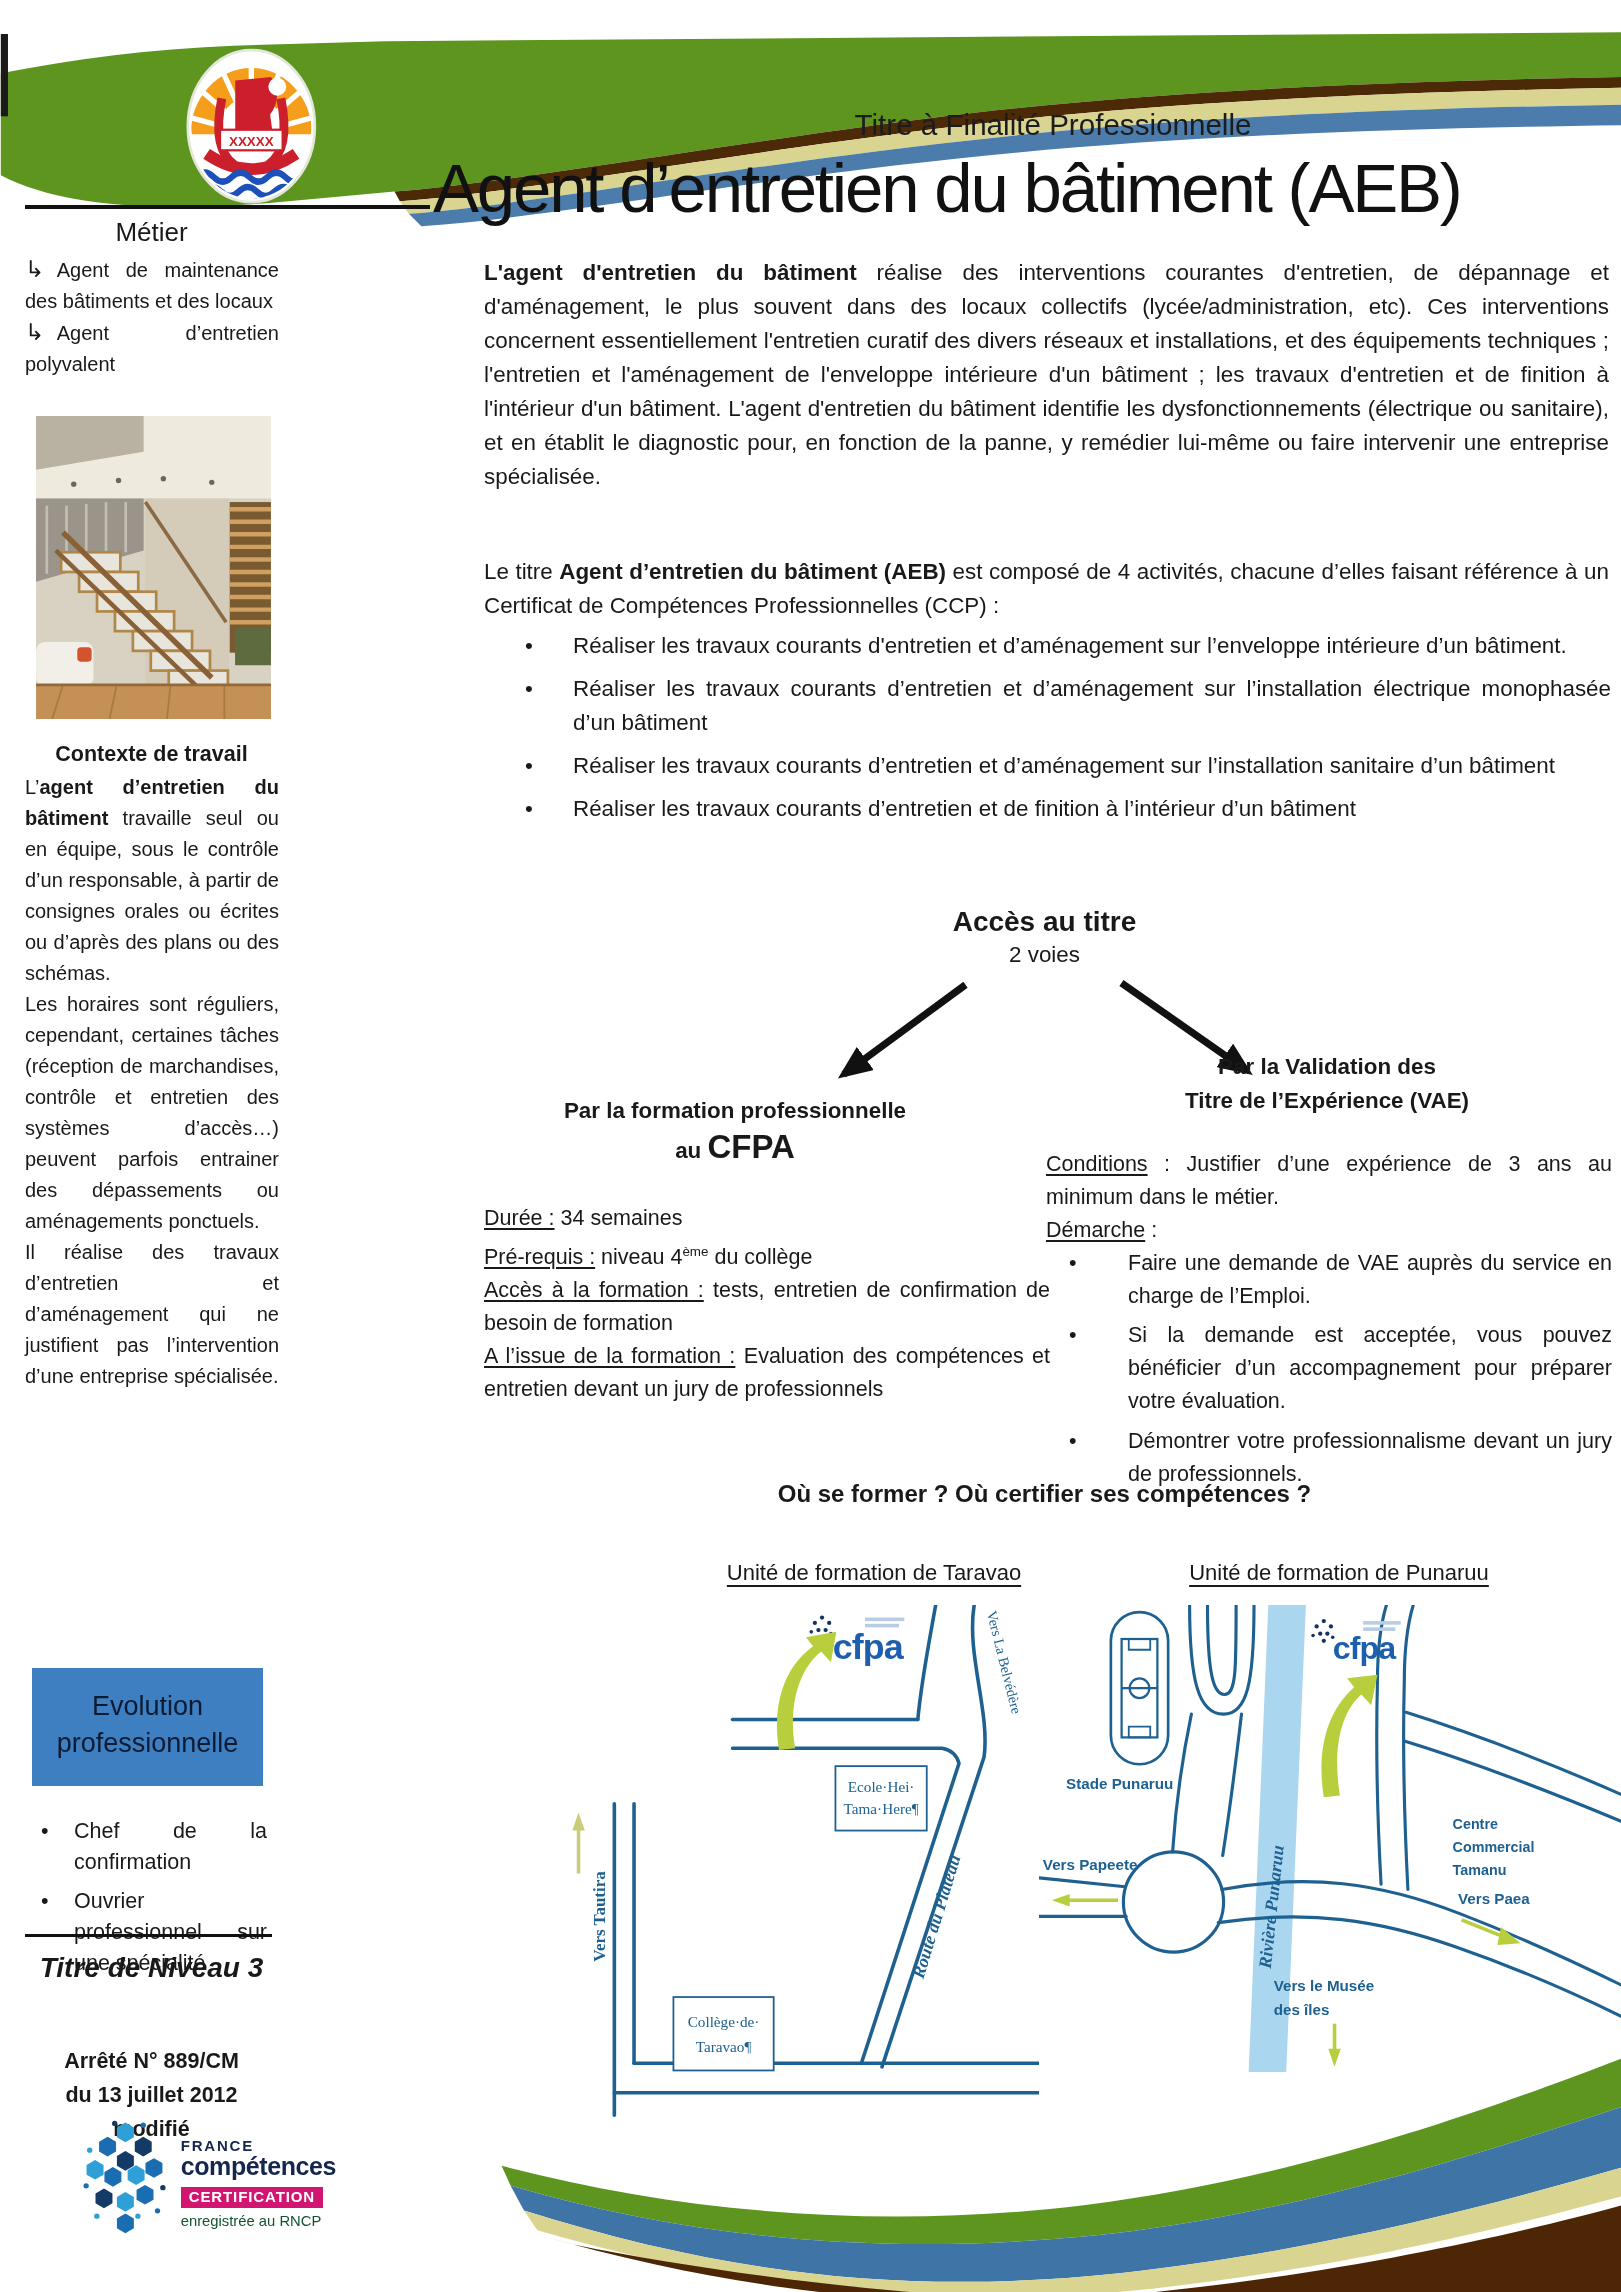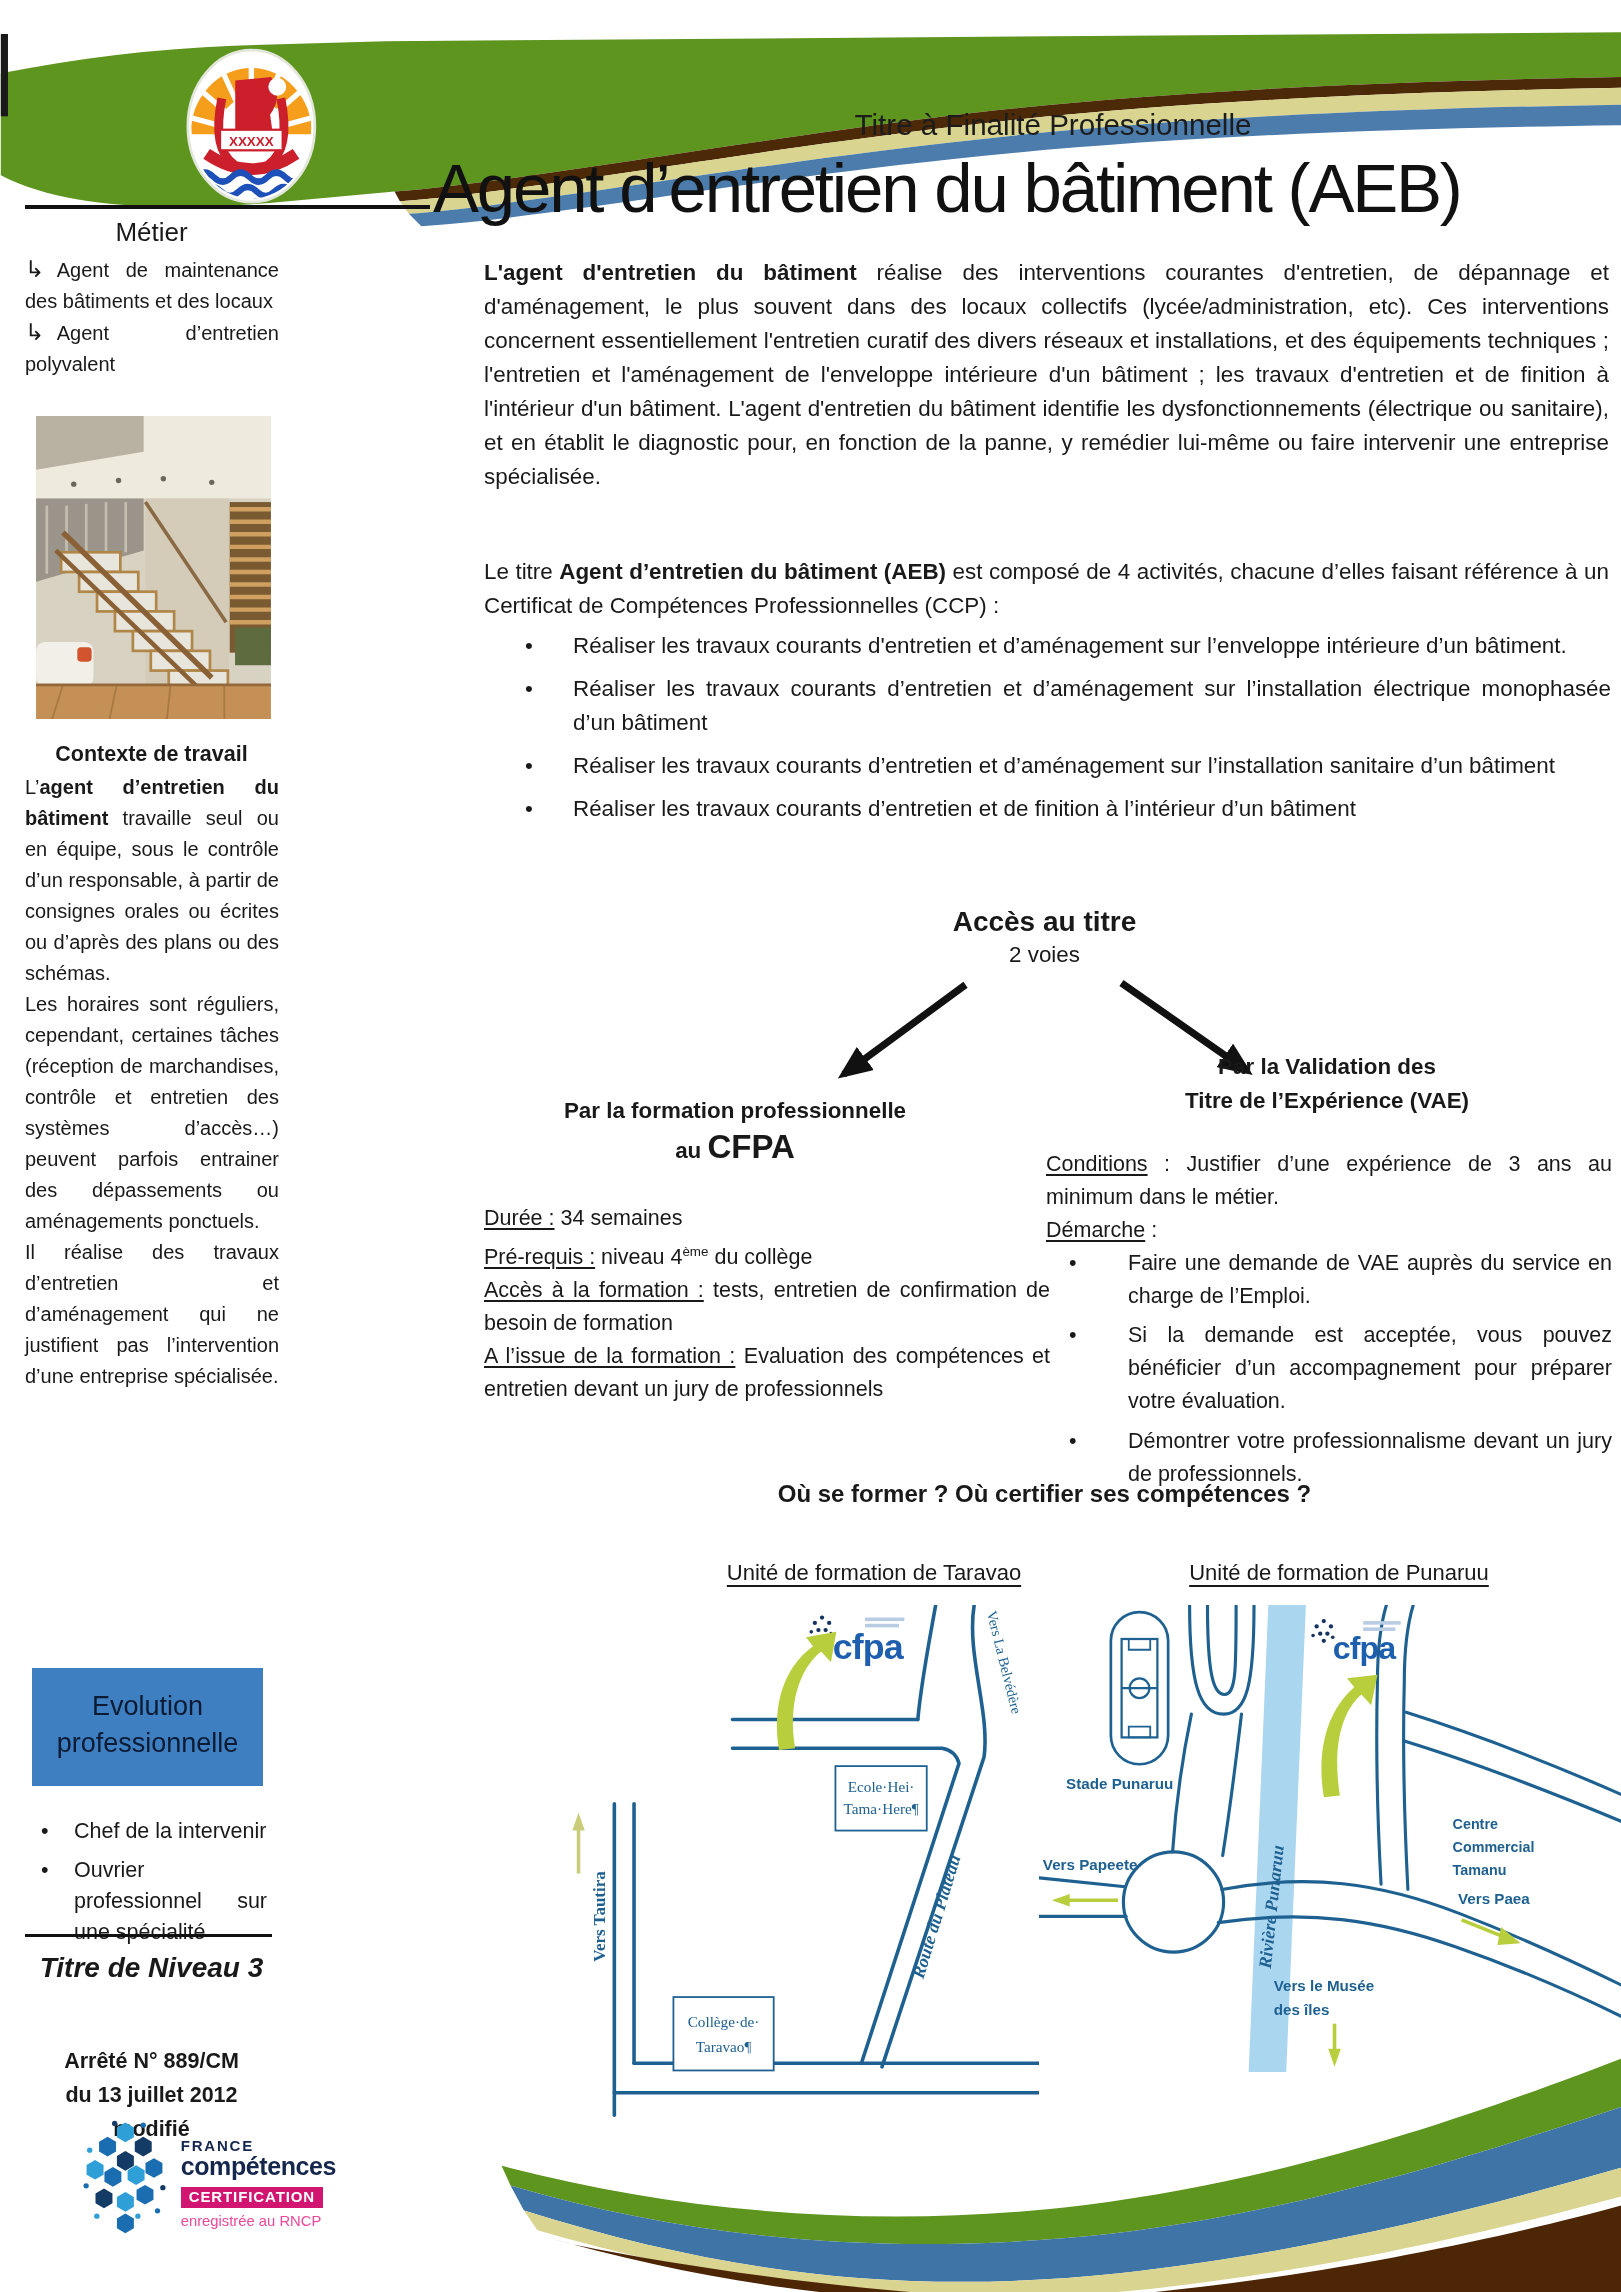--- a/index.html
+++ b/index.html
@@ -30,21 +30,21 @@
   .titre3{font-size:28px;}
   .arrete{font-size:21.5px;line-height:34px;font-weight:bold;}
 
   
   .fc{display:flex;align-items:flex-start;}
   .fc-txt{margin-left:10.7px;padding-top:23px;}
   .fc-l1{color:#16274d;font-weight:bold;font-size:15px;letter-spacing:1.8px;}
   .fc-l2{color:#16274d;font-weight:bold;font-size:25px;margin-top:-1.8px;letter-spacing:-0.4px;}
   .fc-badge{display:inline-block;background:#d31572;color:#fff;font-weight:bold;font-size:15px;
             padding:1.8px 8px 2.7px 8px;margin-top:5.4px;letter-spacing:0.9px;}
-  .fc-l3{color:#ec4899;font-size:14.8px;margin-top:4.5px;}
+  .fc-l3{color:#14532d;font-size:14.8px;margin-top:4.5px;}
 
   
   .body-txt{font-size:22.4px;line-height:34px;}
   .ccp li{position:relative;padding-left:89px;margin-bottom:9px;}
   .ccp li::before{content:"\2022";position:absolute;left:41px;}
   .h-acces{font-size:28px;font-weight:bold;}
   .voies{font-size:22.4px;}
   .sub-h{font-size:22.4px;font-weight:bold;line-height:34px;}
   .cfpa-big{font-size:33px;font-weight:bold;}
   .detail-txt{font-size:21.5px;line-height:33px;}
@@ -205,21 +205,21 @@
     <p>Il réalise des travaux d’entretien et d’aménagement qui ne justifient pas l’intervention d’une entreprise spécialisée.</p>
   </div>
 
   <div class="abs evo-box" style="left:32px;top:1668px;width:231px;height:118px;">
     <div class="t">
       <div>Evolution</div>
       <div>professionnelle</div>
     </div>
   </div>
   <ul class="abs evo just" style="left:32px;top:1816px;width:235px;">
-    <li>Chef de la intervenir</li>
+    <li>Chef de la confirmation</li>
     <li>Ouvrier professionnel  sur une spécialité</li>
   </ul>
 
   <div class="abs divider" style="left:25px;top:1934px;width:247px;height:2.7px;"></div>
 
   <div class="abs center titre3 bi" style="left:25px;top:1952px;width:253px;">Titre de Niveau 3</div>
 
   <div class="abs center arrete" style="left:25px;top:2044px;width:253px;">
     <div>Arrêté N° 889/CM</div>
     <div>du 13 juillet 2012 modifié</div>

